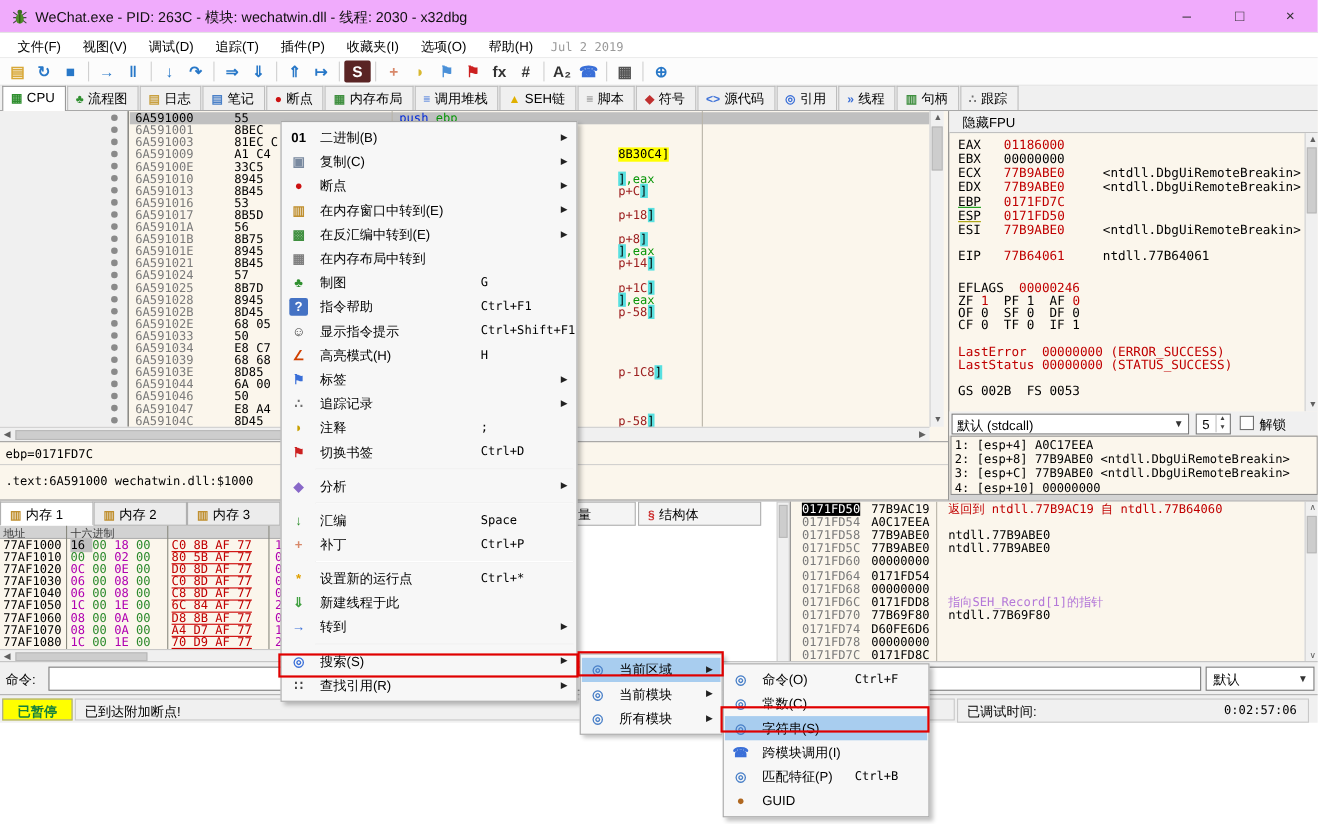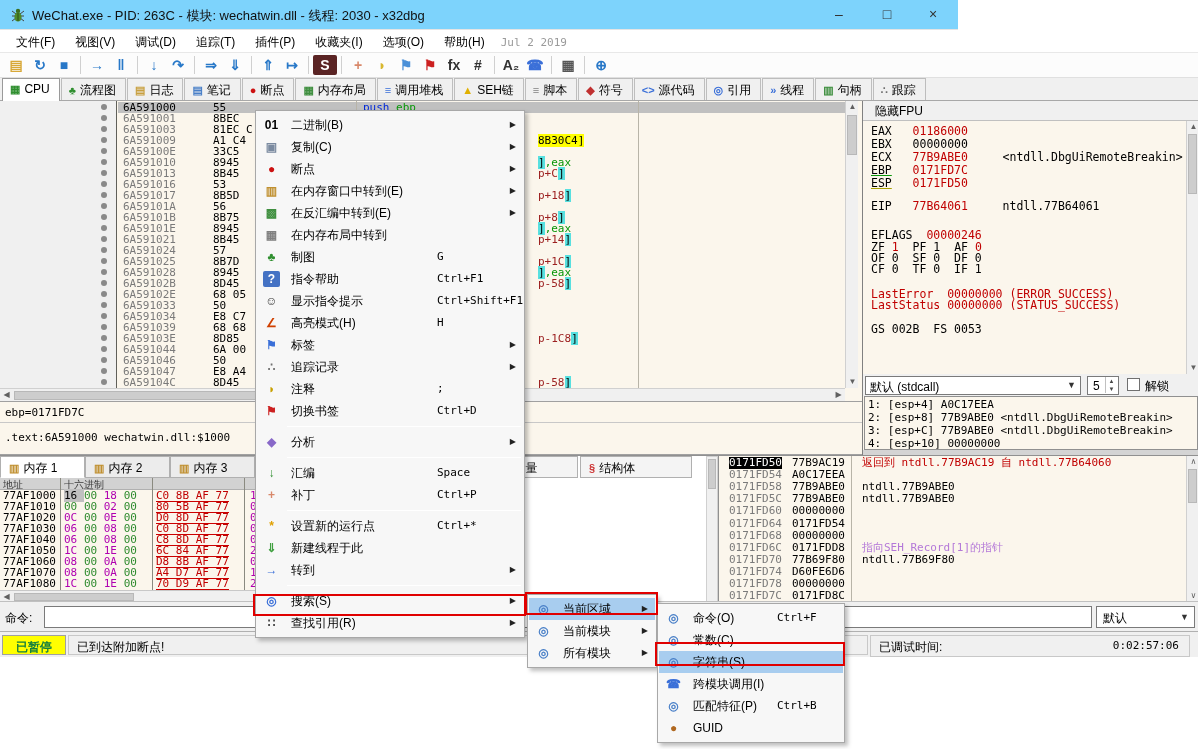--- a/index.html
+++ b/index.html
@@ -2,21 +2,21 @@
 <html><head>
 <meta charset="utf-8">
 <style>
   * { box-sizing: border-box; }
   html,body { margin:0; padding:0; background:#fff; }
   body { width:1198px; height:749px; position:relative; overflow:hidden;
          font-family:"Liberation Sans", sans-serif; font-size:12px; color:#000; }
   .abs { position:absolute; }
 
   
-  #titlebar { left:0; top:0; width:958px; height:30px; background:#7dd3fc; border-bottom:1px solid #e4e4e4; }
+  #titlebar { left:0; top:0; width:1198px; height:30px; background:#f0abfc; border-bottom:1px solid #e4e4e4; }
   #titlebar .title { position:absolute; left:32px; top:7px; font-size:13px; color:#111; }
   .wbtn { position:absolute; top:0; width:46px; height:29px; text-align:center; line-height:29px; font-size:14px; color:#333; }
   #btn-min { right:96px; } #btn-max { right:48px; } #btn-close { right:2px; }
   #appicon { position:absolute; left:10px; top:7px; }
 
   
   #menubar { left:0; top:30px; width:1198px; height:23px; background:#fff; border-bottom:1px solid #e8e8e8; padding-left:6px; }
   .mitem { display:inline-block; padding:4px 10px 3px 10px; color:#000; }
   #menudate { display:inline-block; padding:4px 6px; color:#9a9a9a; font-family:"DejaVu Sans Mono", monospace; font-size:11px; }
 
@@ -33,21 +33,21 @@
 
   
   #disasm { left:0; top:101px; width:862px; height:354px; background:#fbf6ec; overflow:hidden; }
   #dgutter { position:absolute; left:0; top:0; width:117px; height:287px; background:#f0f0f0; border-right:1px solid #60605a; }
   .dot { position:absolute; left:101px; width:6px; height:6px; border-radius:50%; background:#8a8a8a; }
   .drow { position:absolute; left:118px; width:727px; height:11px; font-family:"DejaVu Sans Mono", monospace; font-size:11px; line-height:11px; white-space:pre; }
   .drow.sel { background:#c0c0c0; }
   .daddr { position:absolute; left:5px; color:#7a7a7a; }
   .drow.sel .daddr { color:#000; }
   .dbytes { position:absolute; left:95px; color:#000; }
-  .dfrag { position:absolute; left:420px; }
+  .dfrag { position:absolute; left:444px; }
   .dinstr { position:absolute; left:245px; }
   .cyan { background:#58e0e0; color:#000; }
   .memref { color:#9c2020; }
   .regref { color:#089608; }
   .ylw { background:#ffff00; color:#000; }
   .kblue { color:#0028d8; } .kgreen { color:#089608; }
   .colline { position:absolute; top:0; width:1px; height:287px; background:#b8b4a8; }
   #dvscroll { position:absolute; right:4px; top:0; width:13px; height:287px; background:#f0f0f0; border-left:1px solid #d0d0d0; }
   #dhscroll { position:absolute; left:0; top:287px; width:845px; height:13px; background:#f0f0f0; border-top:1px solid #d0d0d0; }
   .scrthumb { position:absolute; background:#cdcdcd; border:1px solid #b8b8b8; }
@@ -233,22 +233,24 @@
     <div class="dot" style="top: 267px;"></div>
     <div class="dot" style="top: 278px;"></div>
   </div>
 
 <div id="registers" class="abs">
   <div id="reghdr">隐藏FPU</div>
   <div id="reglines">
       <div class="rline" style="height: 13px; line-height: 13px;"><span class="k">EAX   </span><span class="r">01186000</span></div>
       <div class="rline" style="height: 13px; line-height: 13px;"><span class="k">EBX   </span><span class="k">00000000</span></div>
       <div class="rline" style="height: 13px; line-height: 13px;"><span class="k">ECX   </span><span class="r">77B9ABE0</span><span class="k">     </span><span class="k">&lt;ntdll.DbgUiRemoteBreakin&gt;</span></div>
+      <div class="rline" style="height: 13px; line-height: 13px;"><span class="k">EDX   </span><span class="r">77B9ABE0</span><span class="k">     </span><span class="k">&lt;ntdll.DbgUiRemoteBreakin&gt;</span></div>
       <div class="rline" style="height: 13px; line-height: 13px;"><span class="k ug">EBP</span><span class="k">   </span><span class="r">0171FD7C</span></div>
       <div class="rline" style="height: 13px; line-height: 13px;"><span class="k uy">ESP</span><span class="k">   </span><span class="r">0171FD50</span></div>
+      <div class="rline" style="height: 13px; line-height: 13px;"><span class="k">ESI   </span><span class="r">77B9ABE0</span><span class="k">     </span><span class="k">&lt;ntdll.DbgUiRemoteBreakin&gt;</span></div>
       <div class="rline" style="height: 13px; line-height: 13px; margin-top: 10px;"><span class="k">EIP   </span><span class="r">77B64061</span><span class="k">     </span><span class="k">ntdll.77B64061</span></div>
       <div class="rline" style="height: 13px; line-height: 13px; margin-top: 16px;"><span class="k">EFLAGS  </span><span class="r">00000246</span></div>
       <div class="rline" style="height: 11px; line-height: 11px;"><span class="k">ZF </span><span class="r">1</span><span class="k">  PF </span><span class="k">1</span><span class="k">  AF </span><span class="r">0</span></div>
       <div class="rline" style="height: 11px; line-height: 11px;"><span class="k">OF 0  SF 0  DF 0</span></div>
       <div class="rline" style="height: 11px; line-height: 11px;"><span class="k">CF 0  TF 0  IF 1</span></div>
       <div class="rline" style="height: 11px; line-height: 11px; margin-top: 14px;"><span class="r">LastError  00000000 (ERROR_SUCCESS)</span></div>
       <div class="rline" style="height: 11px; line-height: 11px;"><span class="r">LastStatus 00000000 (STATUS_SUCCESS)</span></div>
       <div class="rline" style="height: 13px; line-height: 13px; margin-top: 12px;"><span class="k">GS 002B  FS 0053</span></div>
     </div>
   <div id="regvscroll">

